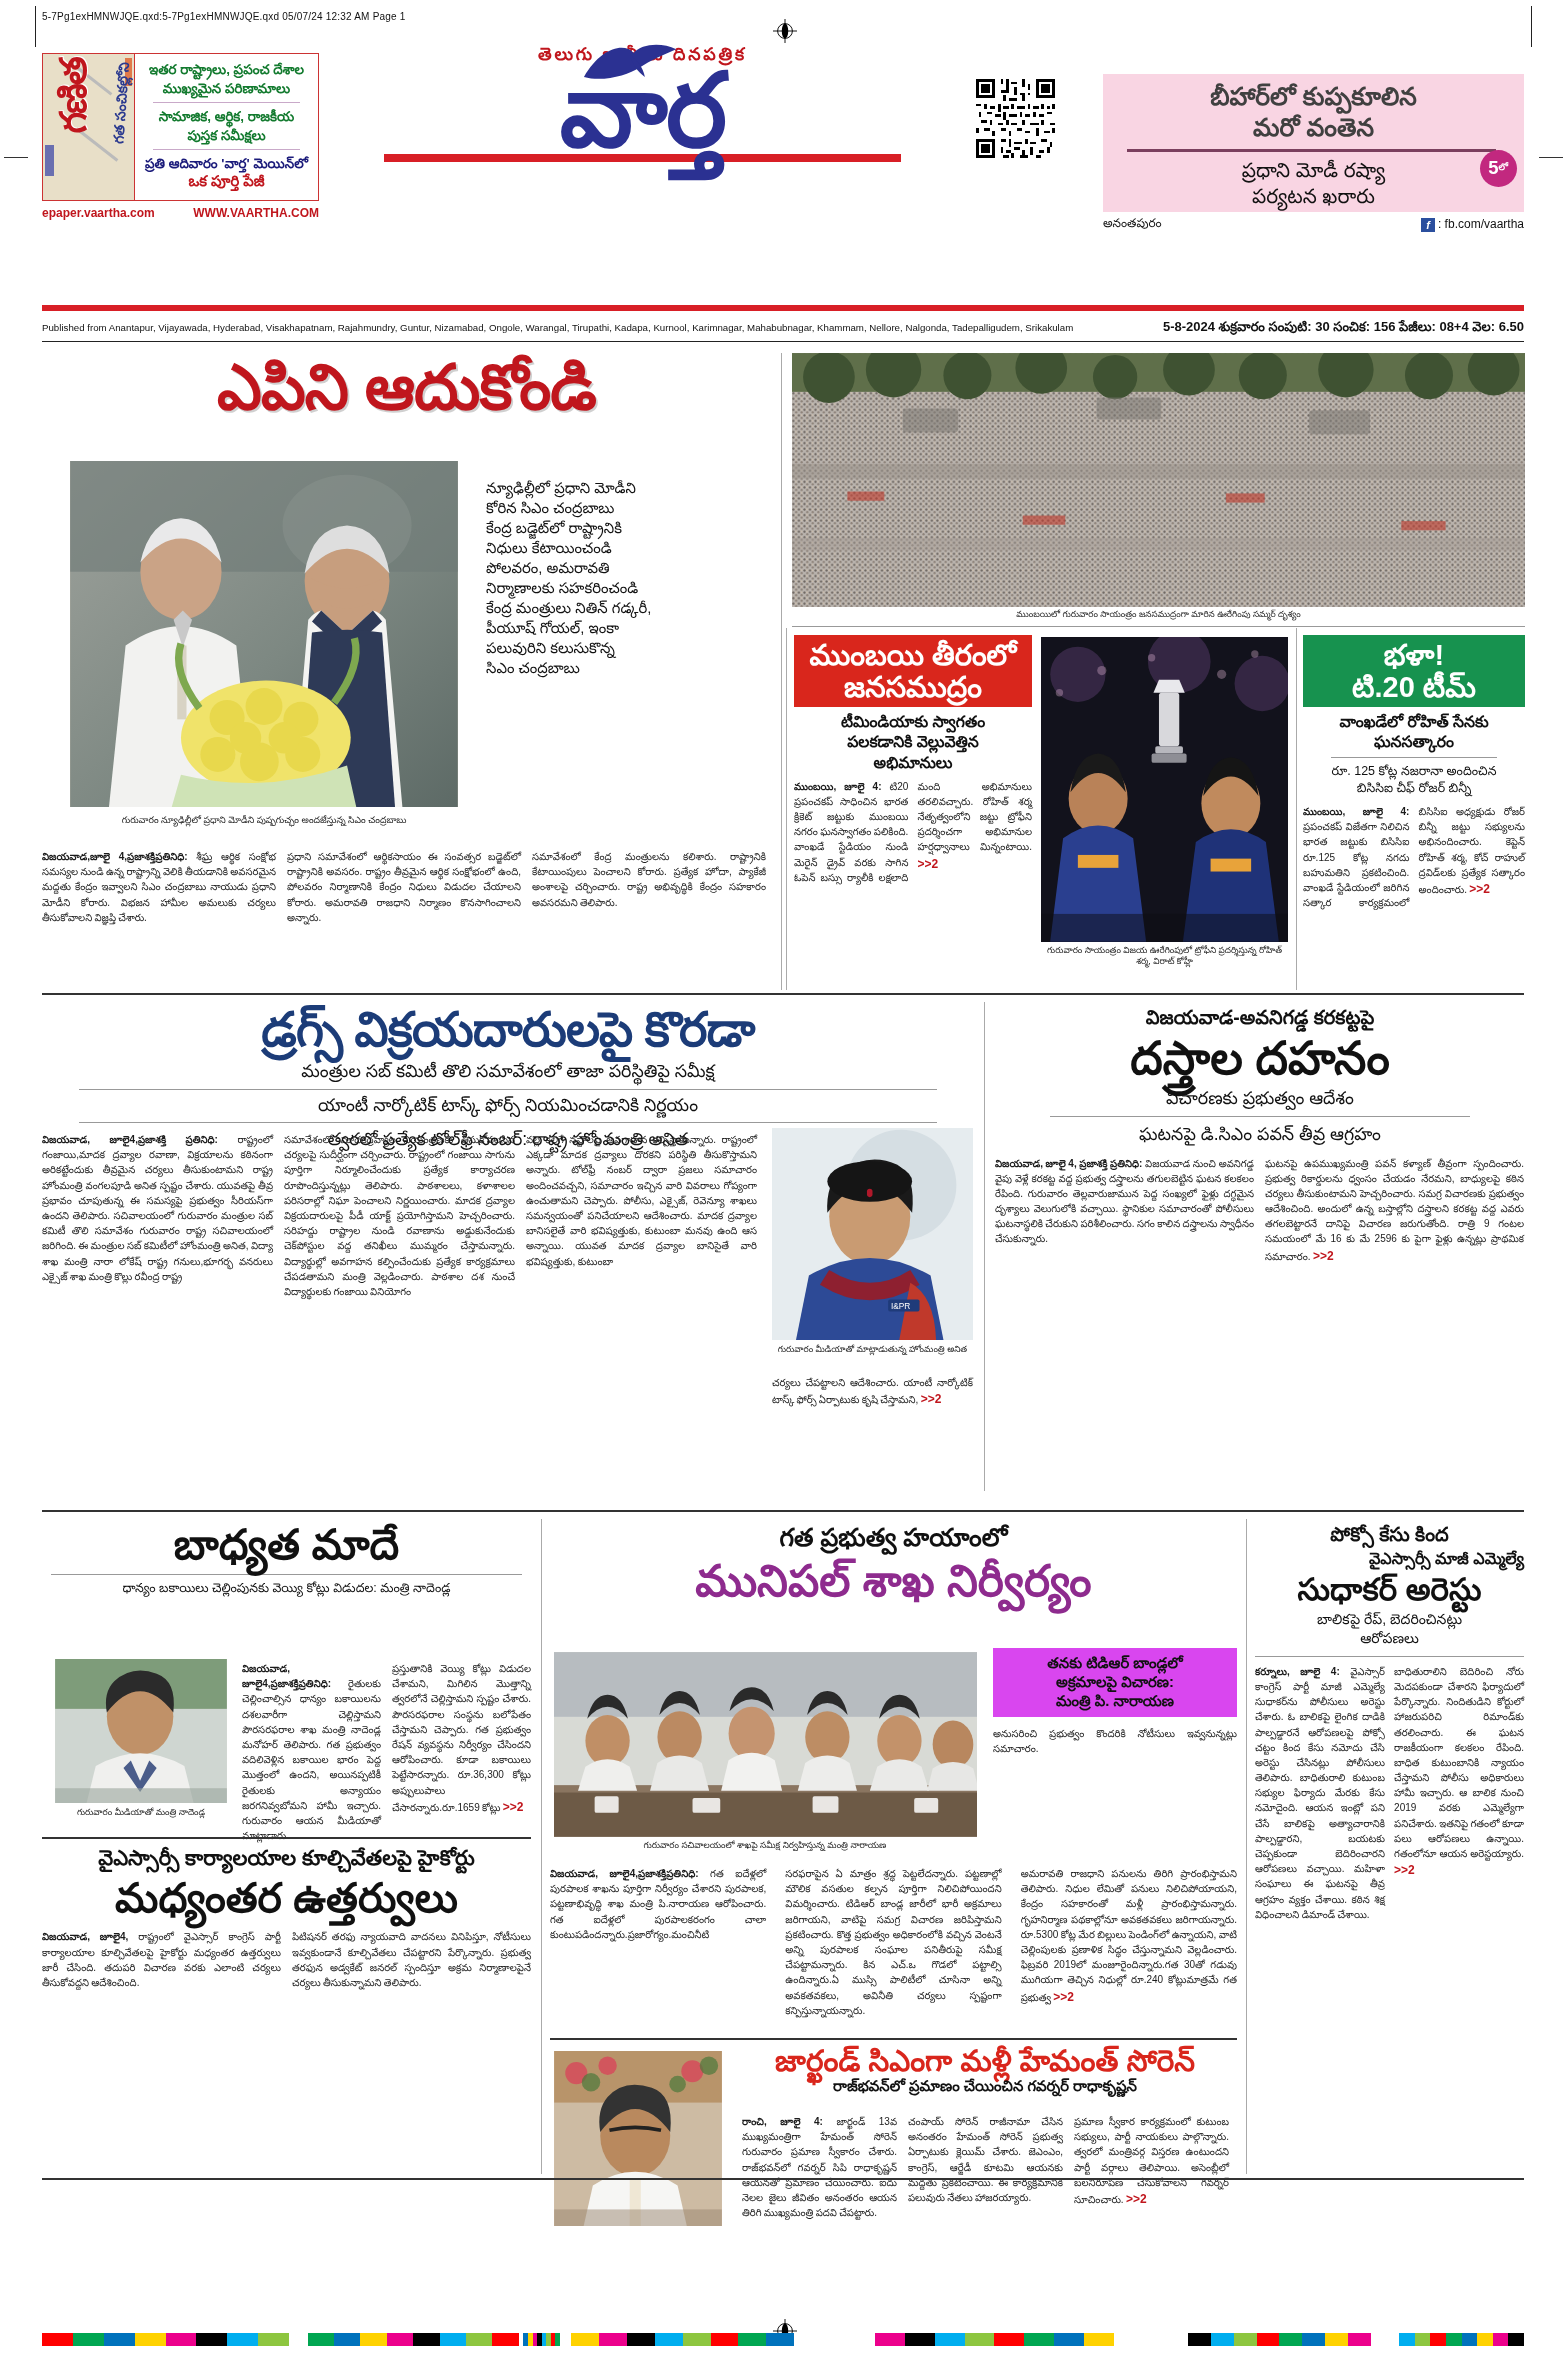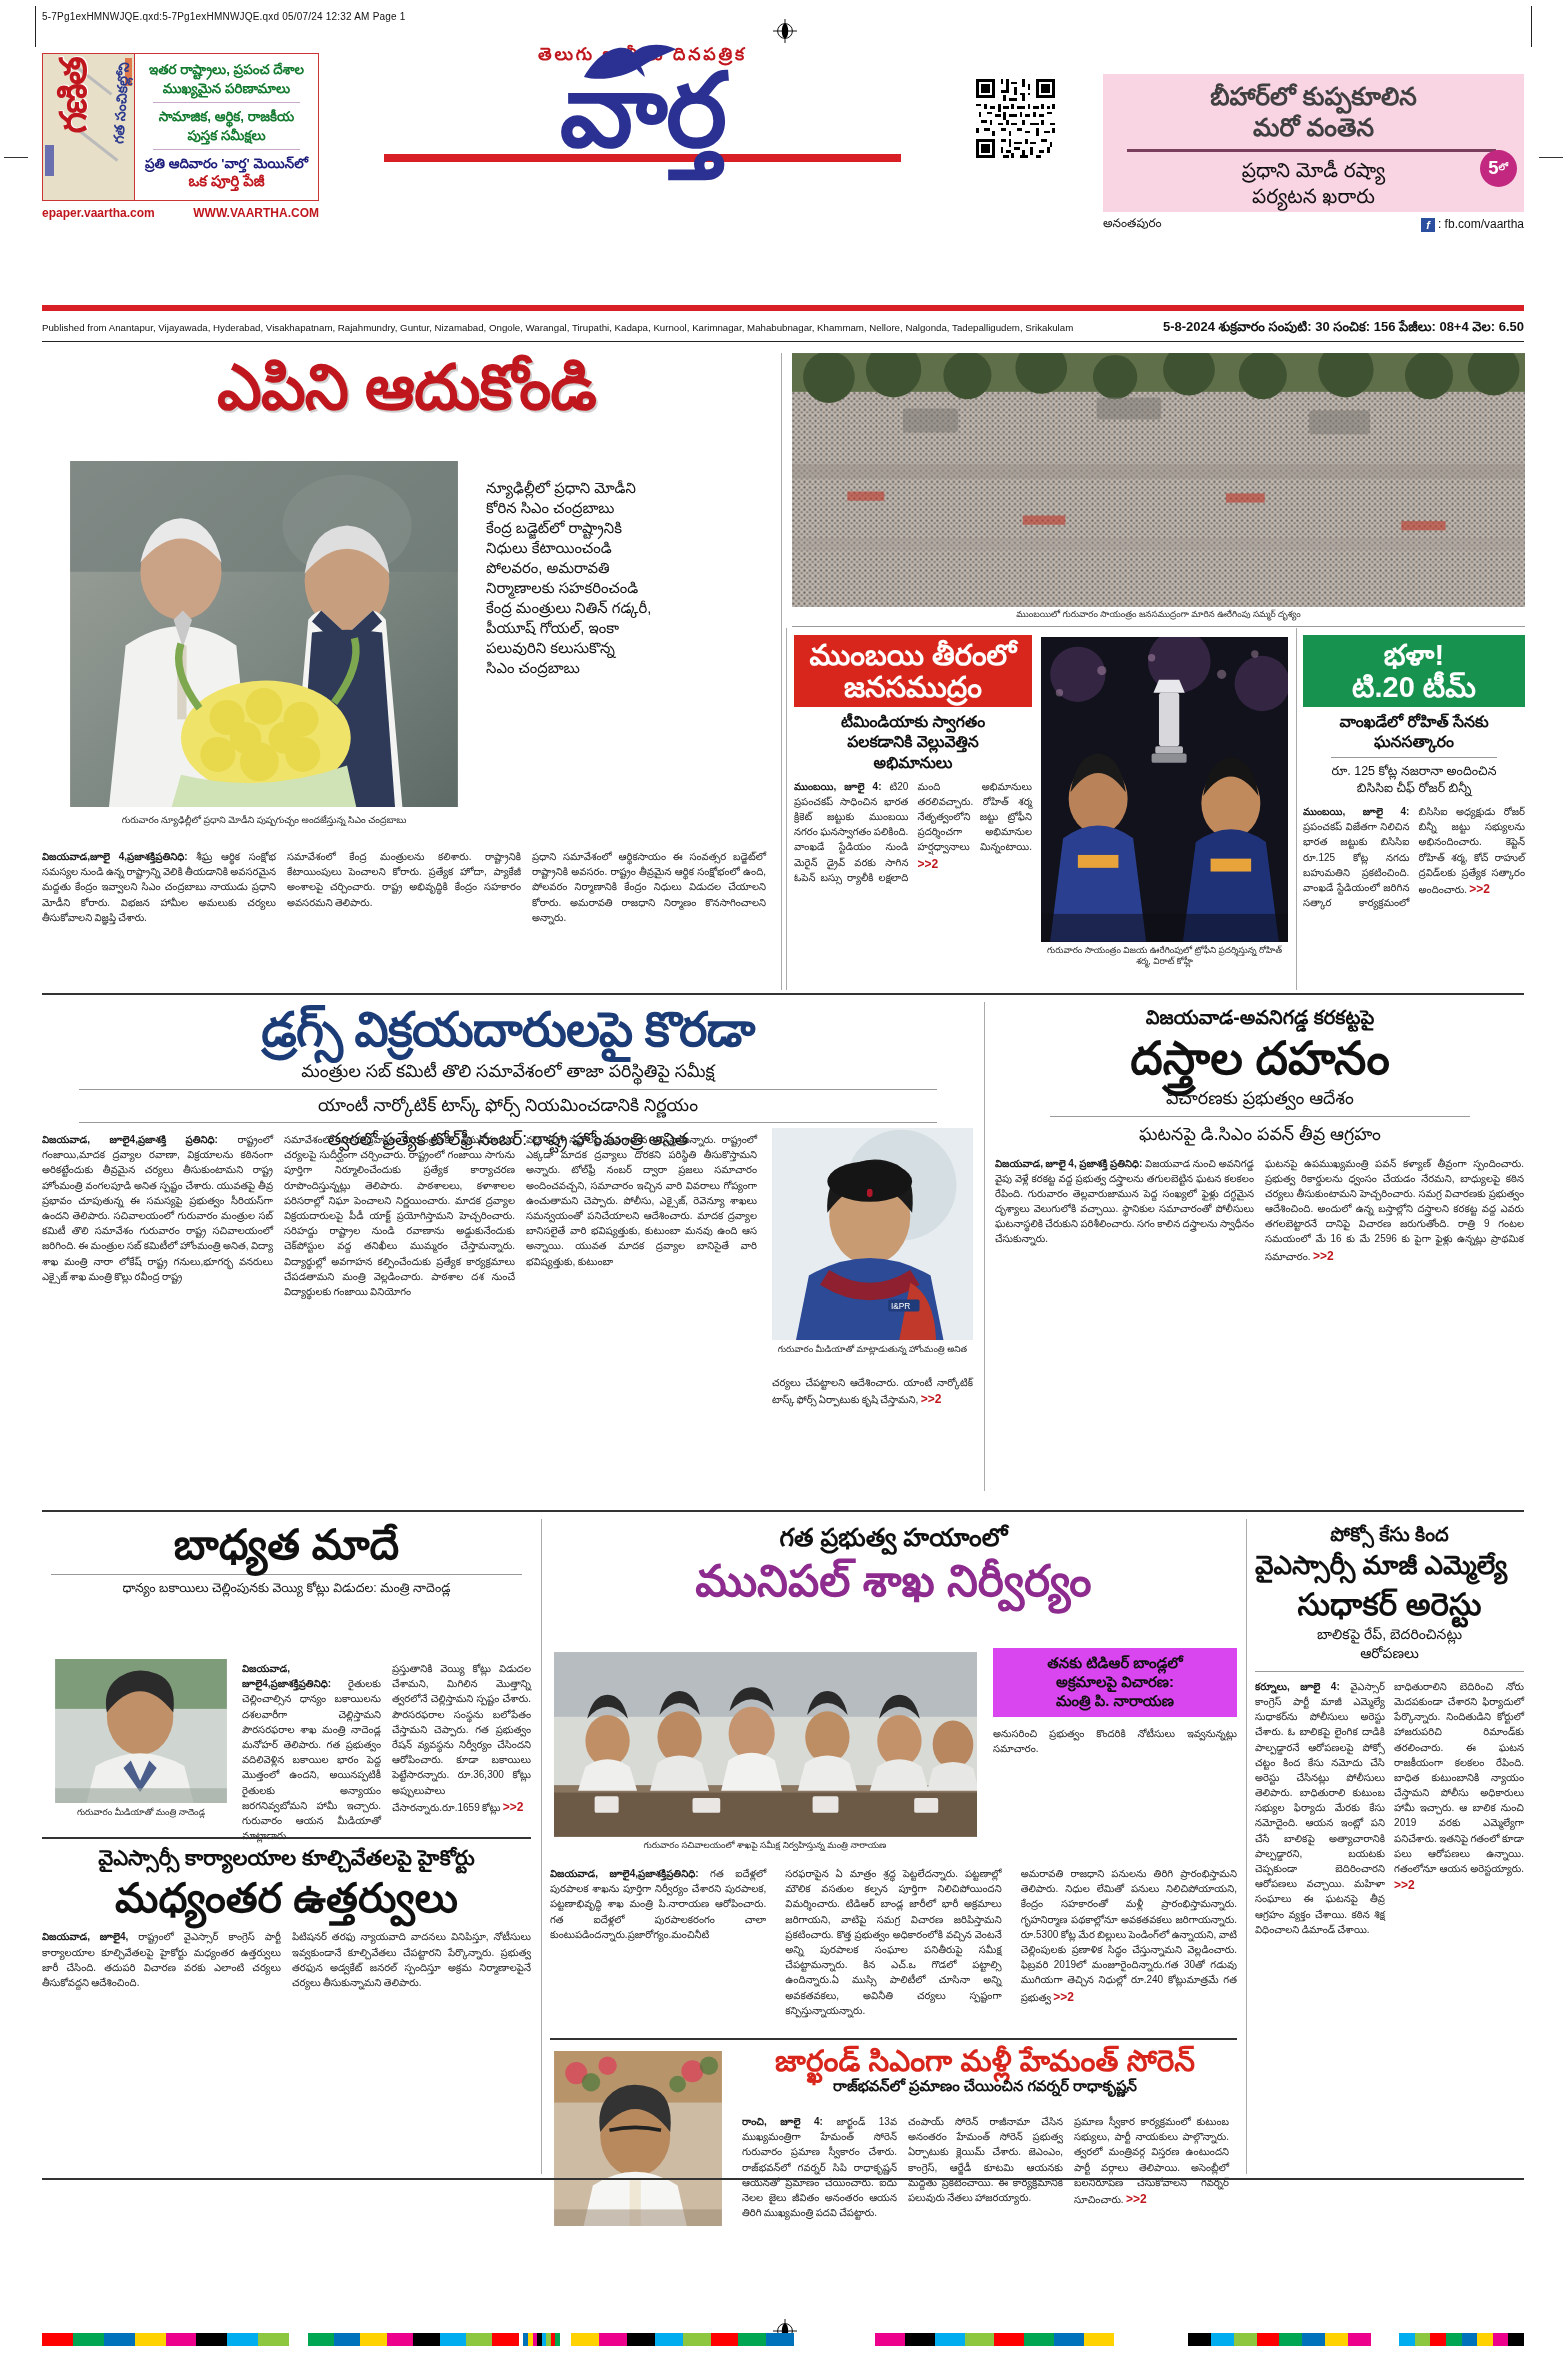--- a/index.html
+++ b/index.html
@@ -407,22 +407,22 @@
 పీయూష్ గోయల్, ఇంకా
 పలువురిని కలుసుకొన్న
 సిఎం చంద్రబాబు</div>
   </div>
 
   <div style="position:absolute;left:42px;top:849px;width:729px;height:129px;display:flex;gap:11px;">
     <div class="body-col" style="width:234px;">
       <b>విజయవాడ,జూలై 4,ప్రజాశక్తిప్రతినిధి:</b>
       <span>శీఘ్ర ఆర్థిక సంక్షోభ సమస్యల నుండి ఉన్న రాష్ట్రాన్ని వెలికి తీయడానికి అవసరమైన మద్దతు కేంద్రం ఇవ్వాలని సిఎం చంద్రబాబు నాయుడు ప్రధాని మోడీని కోరారు. విభజన హామీల అమలుకు చర్యలు తీసుకోవాలని విజ్ఞప్తి చేశారు.</span>
     </div>
+    <div class="body-col" style="width:234px;">ప్రధాని సమావేశంలో ఆర్థికసాయం ఈ సంవత్సర బడ్జెట్‌లో రాష్ట్రానికి అవసరం. రాష్ట్రం తీవ్రమైన ఆర్థిక సంక్షోభంలో ఉంది, పోలవరం నిర్మాణానికి కేంద్రం నిధులు విడుదల చేయాలని కోరారు. అమరావతి రాజధాని నిర్మాణం కొనసాగించాలని అన్నారు.</div>
     <div class="body-col" style="width:234px;">సమావేశంలో కేంద్ర మంత్రులను కలిశారు. రాష్ట్రానికి కేటాయింపులు పెంచాలని కోరారు. ప్రత్యేక హోదా, ప్యాకేజీ అంశాలపై చర్చించారు. రాష్ట్ర అభివృద్ధికి కేంద్రం సహకారం అవసరమని తెలిపారు.</div>
-    <div class="body-col" style="width:234px;">ప్రధాని సమావేశంలో ఆర్థికసాయం ఈ సంవత్సర బడ్జెట్‌లో రాష్ట్రానికి అవసరం. రాష్ట్రం తీవ్రమైన ఆర్థిక సంక్షోభంలో ఉంది, పోలవరం నిర్మాణానికి కేంద్రం నిధులు విడుదల చేయాలని కోరారు. అమరావతి రాజధాని నిర్మాణం కొనసాగించాలని అన్నారు.</div>
   </div>
 
   <div class="vrule" style="left:781px;top:353px;height:637px;"></div>
 
   <div class="ph" style="position:absolute;left:792px;top:353px;width:733px;height:254px;">
     <svg viewBox="0 0 794 275" width="733" height="254">
       <defs>
         <pattern id="crowdp" width="6" height="6" patternUnits="userSpaceOnUse">
           <rect width="6" height="6" fill="#b9b3ad"></rect>
           <circle cx="1.5" cy="1.5" r="1.2" fill="#6c6560"></circle>
@@ -747,21 +747,21 @@
     <div class="body-col" style="width:155px;">
       <span>ప్రమాణ స్వీకార కార్యక్రమంలో కుటుంబ సభ్యులు, పార్టీ నాయకులు పాల్గొన్నారు. త్వరలో మంత్రివర్గ విస్తరణ ఉంటుందని పార్టీ వర్గాలు తెలిపాయి. అసెంబ్లీలో బలనిరూపణ చేసుకోవాలని గవర్నర్ సూచించారు.</span>
       <span class="cont">&gt;&gt;2</span>
     </div>
   </div>
 
   <div class="vrule" style="left:1246px;top:1519px;height:655px;"></div>
 
   <div style="position:absolute;left:1255px;top:1523px;width:269px;">
     <div style="font-size:19.4px;font-weight:bold;text-align:center;color:#111;">పోక్సో కేసు కింద</div>
-    <div style="font-size:26px;font-weight:bold;text-align:left;color:#111;">వైఎస్సార్సీ మాజీ ఎమ్మెల్యే</div>
+    <div style="font-size:16px;font-weight:bold;text-align:right;color:#111;">వైఎస్సార్సీ మాజీ ఎమ్మెల్యే</div>
     <div class="blk-head" style="font-size:31px;margin-top:1.8px;">సుధాకర్ అరెస్టు</div>
     <div class="sub-s" style="font-size:14px;margin-top:3.7px;">బాలికపై రేప్, బెదరించినట్లు</div>
     <div class="sub-s" style="font-size:14px;">ఆరోపణలు</div>
     <div class="hr-thin" style="margin:7.4px 0;"></div>
     <div style="display:flex;gap:9.2px;height:609px;">
       <div class="body-col" style="width:130px;">
         <b>కర్నూలు, జూలై 4:</b>
         <span>వైఎస్సార్ కాంగ్రెస్ పార్టీ మాజీ ఎమ్మెల్యే సుధాకర్‌ను పోలీసులు అరెస్టు చేశారు. ఓ బాలికపై లైంగిక దాడికి పాల్పడ్డారనే ఆరోపణలపై పోక్సో చట్టం కింద కేసు నమోదు చేసి అరెస్టు చేసినట్లు పోలీసులు తెలిపారు. బాధితురాలి కుటుంబ సభ్యుల ఫిర్యాదు మేరకు కేసు నమోదైంది.</span>
         <span>ఆయన ఇంట్లో పని చేసే బాలికపై అత్యాచారానికి పాల్పడ్డారని, బయటకు చెప్పకుండా బెదిరించారని ఆరోపణలు వచ్చాయి. మహిళా సంఘాలు ఈ ఘటనపై తీవ్ర ఆగ్రహం వ్యక్తం చేశాయి. కఠిన శిక్ష విధించాలని డిమాండ్ చేశాయి.</span>
       </div>

